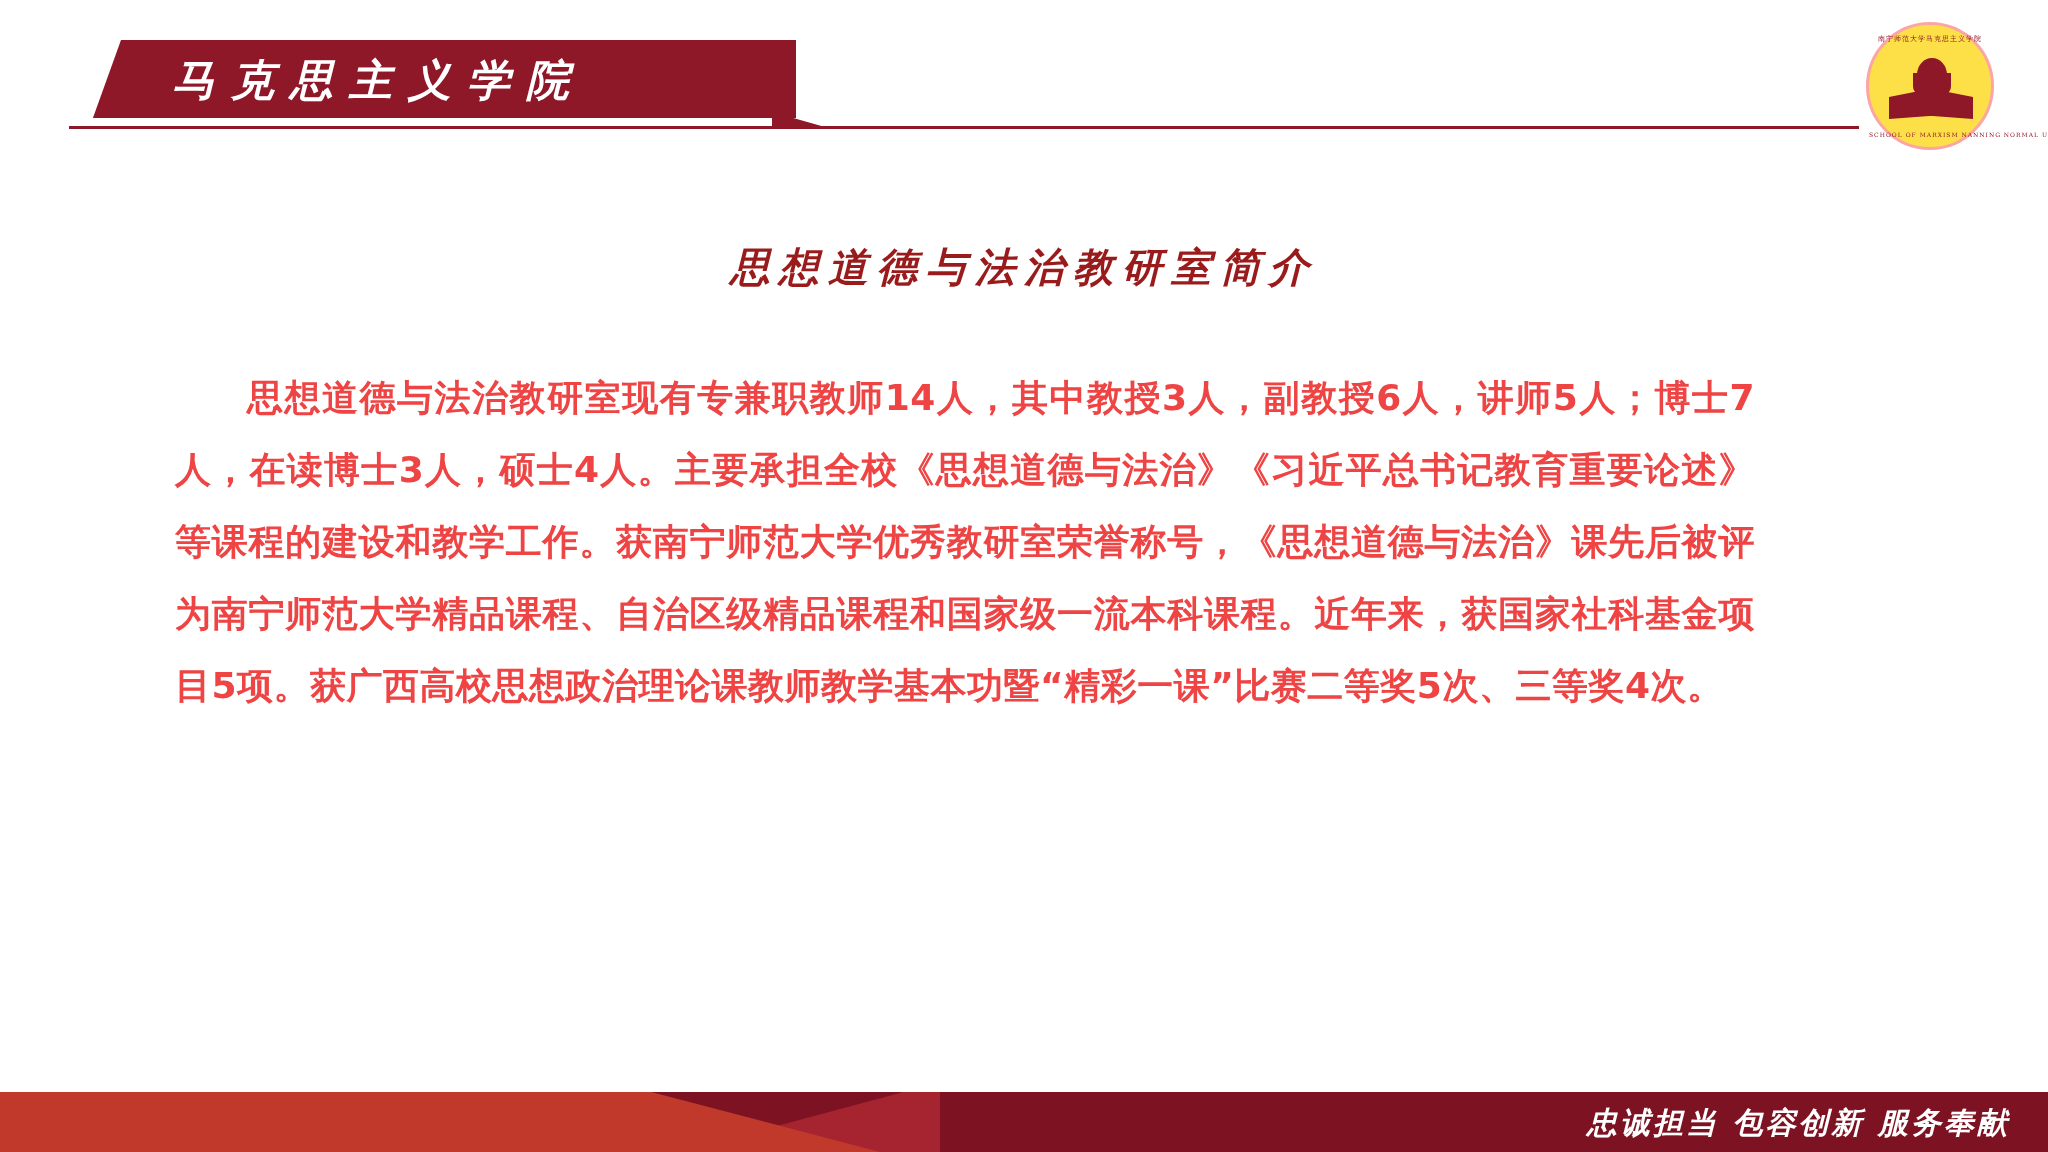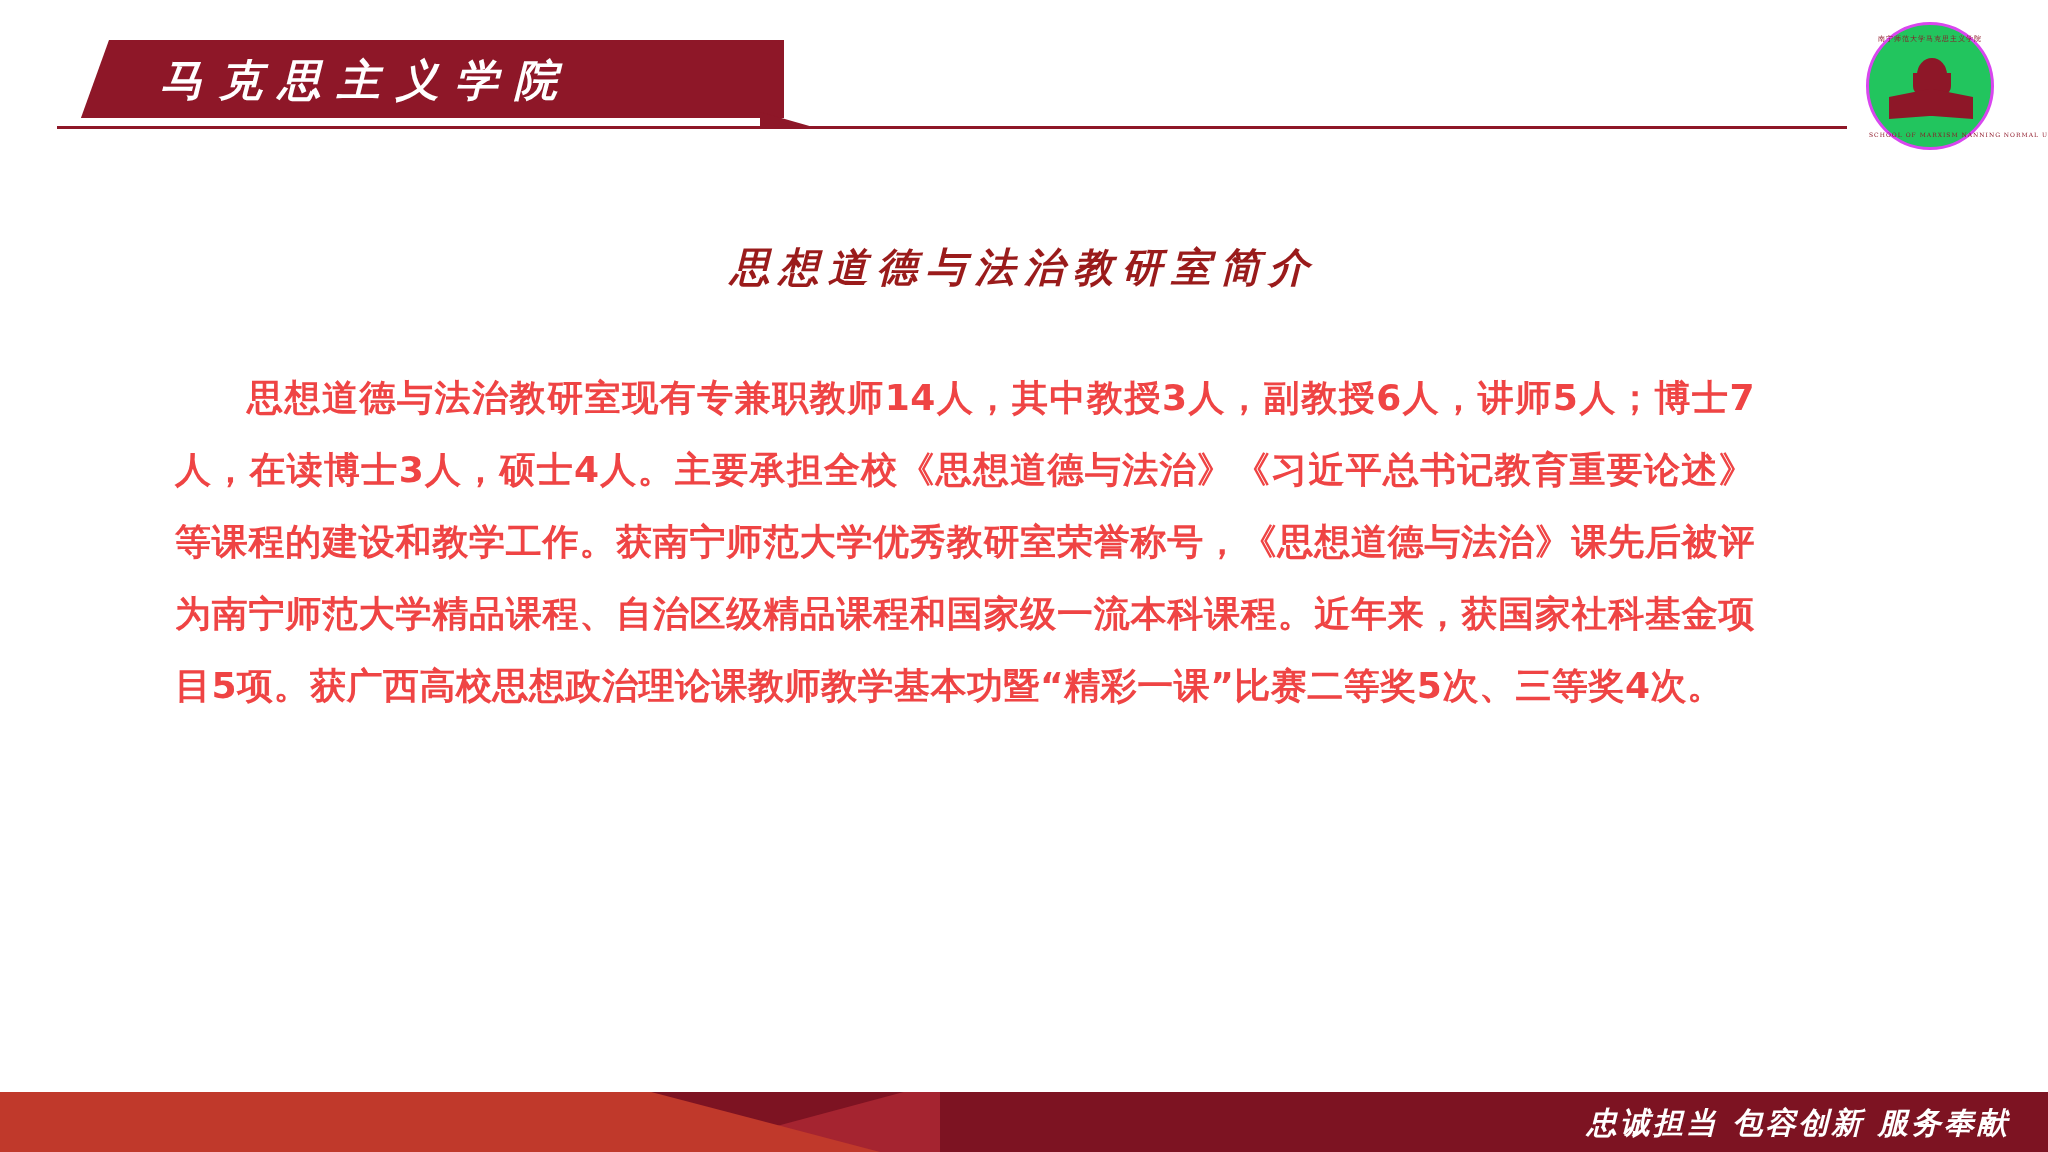--- a/index.html
+++ b/index.html
@@ -17,21 +17,21 @@
     position: relative;
     width: 2048px;
     height: 1152px;
     background: #ffffff;
     overflow: hidden;
   }
 
   
   .header {
     position: absolute;
-    left: 0;
+    left: 12px;
     top: 0;
     width: 1640px;
     height: 145px;
   }
   .header-bar {
     position: absolute;
     left: 57px;
     top: 40px;
     width: 727px;
     height: 78px;
@@ -80,22 +80,22 @@
   }
 
   
   .logo {
     position: absolute;
     left: 1866px;
     top: 22px;
     width: 128px;
     height: 128px;
     border-radius: 50%;
-    border: 3px solid #d946ef;
-    background: #22c55e;
+    border: 3px solid #fca5a5;
+    background: #fde047;
     box-sizing: border-box;
   }
   .logo .ring-text-top,
   .logo .ring-text-bottom {
     position: absolute;
     left: 0;
     width: 100%;
     text-align: center;
     color: #8e1728;
     font-family: "DejaVu Serif", serif;

